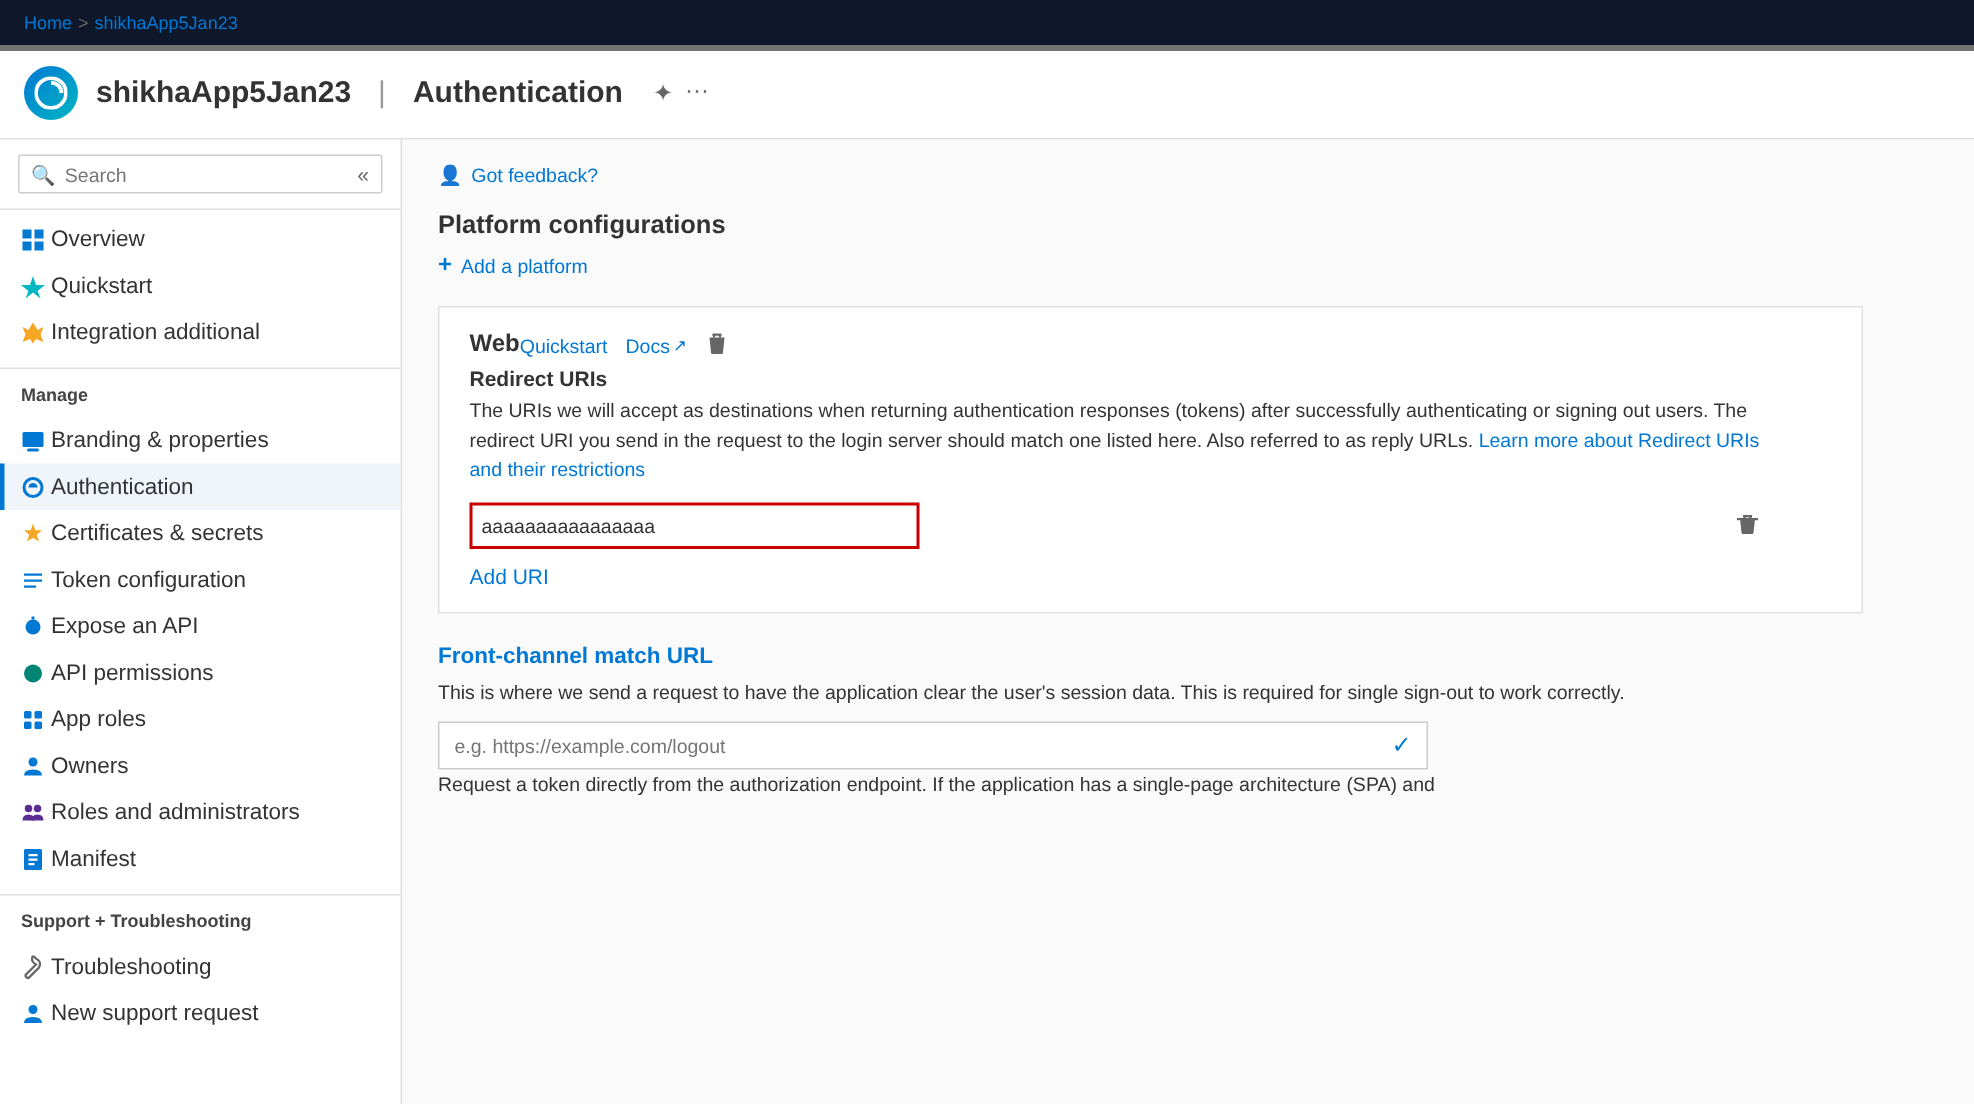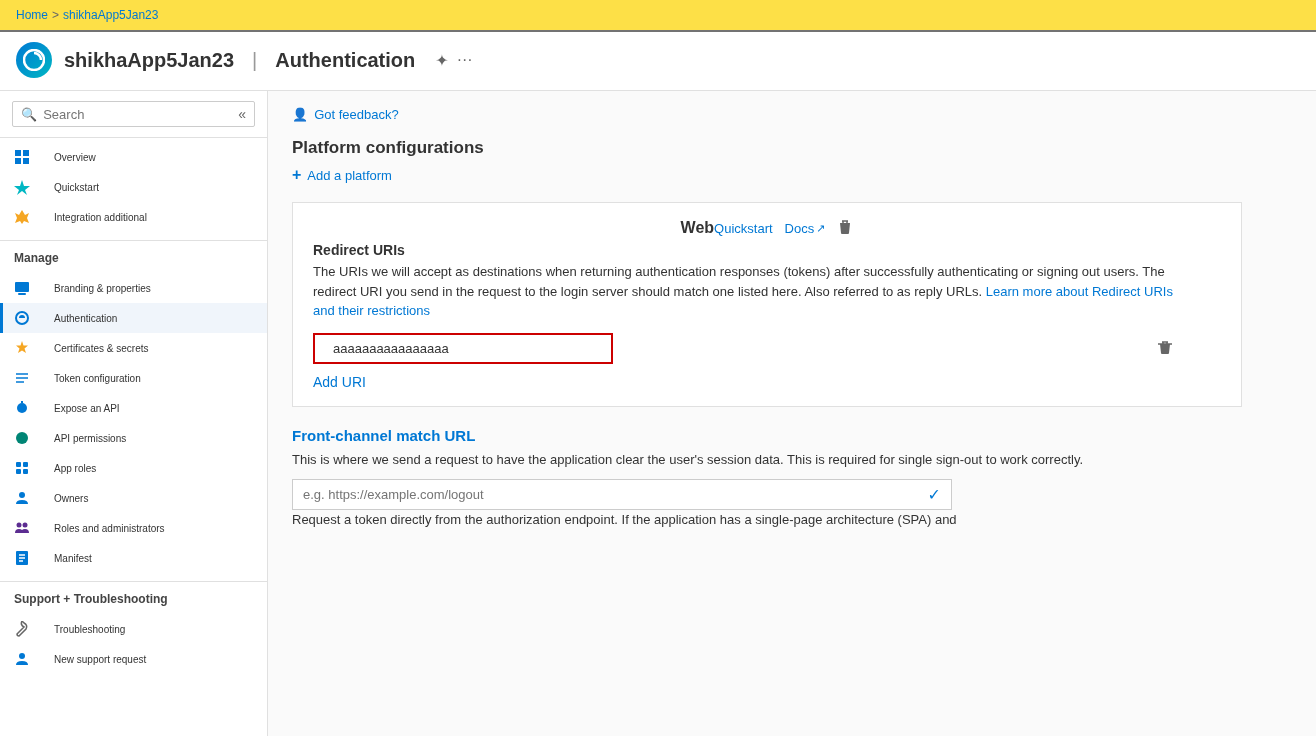--- a/index.html
+++ b/index.html
@@ -1,52 +1,52 @@
 <!DOCTYPE html>
 <html><head>
   <meta charset="utf-8">
   <style>
     * { box-sizing: border-box; margin: 0; padding: 0; }
     body { font-family: 'Segoe UI', sans-serif; font-size: 13px; color: #333; background: #f5f5f5; display: flex; flex-direction: column; height: 736px; overflow: hidden; }
 
-    .top-bar { background: #fde047; border-bottom: 2px solid #737373; padding: 8px 16px; display: flex; align-items: center; gap: 8px; }
+    .top-bar { background: #0f172a; border-bottom: 4px solid #737373; padding: 8px 16px; display: flex; align-items: center; gap: 8px; }
     .breadcrumb { font-size: 12px; color: #0078d4; display: flex; align-items: center; gap: 4px; }
     .breadcrumb span { color: #666; }
 
     .app-header { background: #fff; padding: 10px 16px 12px; display: flex; align-items: center; gap: 12px; border-bottom: 1px solid #e0e0e0; }
     .app-icon { width: 36px; height: 36px; background: linear-gradient(135deg, #0078d4, #00b7c3); border-radius: 50%; display: flex; align-items: center; justify-content: center; color: white; font-size: 16px; }
     .app-title { font-size: 20px; font-weight: 600; color: #333; }
     .app-section { font-size: 20px; font-weight: 600; color: #333; }
     .header-icons { display: flex; gap: 8px; margin-left: 8px; color: #666; }
 
     .main-layout { display: flex; flex: 1; overflow: hidden; }
 
     .sidebar { width: 268px; background: #fff; border-right: 1px solid #e0e0e0; display: flex; flex-direction: column; overflow-y: auto; flex-shrink: 0; }
     .search-box { padding: 10px 12px; border-bottom: 1px solid #e0e0e0; }
     .search-input-wrap { display: flex; align-items: center; border: 1px solid #ccc; border-radius: 2px; padding: 4px 8px; gap: 6px; background: #fff; }
     .search-input-wrap input { border: none; outline: none; font-size: 13px; flex: 1; }
     .collapse-btn { margin-left: auto; color: #666; cursor: pointer; font-size: 14px; }
 
     .nav-section { padding: 4px 0; }
-    .nav-item { display: flex; align-items: center; gap: 24px; padding: 7px 14px; cursor: pointer; color: #333; font-size: 10px; }
+    .nav-item { display: flex; align-items: center; gap: 4px; padding: 7px 14px; cursor: pointer; color: #333; font-size: 15px; }
     .nav-item.active { background: #f0f5fb; border-left: 2px solid #0078d4; padding-left: 12px; }
     .nav-item .icon { width: 16px; height: 16px; display: flex; align-items: center; justify-content: center; flex-shrink: 0; }
 
     .section-label { padding: 10px 14px 4px; font-size: 12px; font-weight: 600; color: #444; border-top: 1px solid #e0e0e0; margin-top: 4px; }
 
     .content { flex: 1; overflow-y: auto; padding: 16px 24px; background: #fafafa; }
     .feedback-bar { display: flex; align-items: center; gap: 6px; color: #0078d4; font-size: 13px; margin-bottom: 16px; }
 
     .section-title { font-size: 17px; font-weight: 600; color: #333; margin-bottom: 8px; }
     .section-desc { font-size: 13px; color: #333; line-height: 1.5; margin-bottom: 14px; max-width: 900px; }
 
     .add-platform-btn { display: flex; align-items: center; gap: 6px; color: #0078d4; font-size: 13px; cursor: pointer; margin-bottom: 18px; }
 
     .platform-card { border: 1px solid #e0e0e0; background: #fff; padding: 16px 20px; margin-bottom: 20px; max-width: 950px; }
-    .platform-card-header { display: flex; justify-content: center; align-items: flex-start; margin-bottom: 4px; }
+    .platform-card-header { display: flex; justify-content: flex-start; align-items: flex-start; margin-bottom: 4px; }
     .platform-name { font-size: 16px; font-weight: 600; color: #333; }
     .platform-actions { display: flex; align-items: center; gap: 12px; }
     .platform-action-link { color: #0078d4; font-size: 13px; cursor: pointer; display: flex; align-items: center; gap: 2px; }
     .platform-subtitle { font-size: 14px; font-weight: 600; color: #333; margin-bottom: 4px; }
     .platform-desc { font-size: 13px; color: #333; line-height: 1.5; margin-bottom: 12px; max-width: 860px; }
     .platform-desc a { color: #0078d4; text-decoration: none; }
     .uri-input-box { border: 2px solid #e00; padding: 6px 10px; font-size: 13px; width: 300px; background: #fff; color: #333; }
 
     .add-uri-btn { color: #0078d4; font-size: 14px; cursor: pointer; }
 
@@ -289,21 +289,21 @@
         </div>
       </div>
 
       <div class="platform-subtitle">Redirect URIs</div>
       <div class="platform-desc">
         <span>The URIs we will accept as destinations when returning authentication responses (tokens) after successfully authenticating or signing out users. The redirect URI you send in the request to the login server should match one listed here. Also referred to as reply URLs.</span>
         <a style="color:#0078d4;text-decoration:none;">Learn more about Redirect URIs and their restrictions</a>
       </div>
 
       <div style="display:flex;align-items:center;margin-bottom:10px;max-width:860px;">
-        <input type="text" class="uri-input-box" style="border: 2px solid rgb(204, 0, 0); padding: 6px 18px; font-size: 13px; width: 300px; outline: none;" value="aaaaaaaaaaaaaaaa">
+        <input type="text" class="uri-input-box" style="border: 2px solid rgb(204, 0, 0); padding: 6px 6px; font-size: 13px; width: 300px; outline: none;" value="aaaaaaaaaaaaaaaa">
         <div style="flex:1;"></div>
         <span style="cursor:pointer;color:#666;">
           <svg width="16" height="16" viewBox="0 0 16 16" fill="#666">
               <path d="M3 5 L13 5 L12 14 Q12 15 11 15 L5 15 Q4 15 4 14 Z"></path>
               <line x1="6" y1="5" x2="6" y2="3" stroke="#666" stroke-width="1.5"></line>
               <line x1="10" y1="5" x2="10" y2="3" stroke="#666" stroke-width="1.5"></line>
               <line x1="5" y1="3" x2="11" y2="3" stroke="#666" stroke-width="1.5"></line>
               <line x1="1" y1="5" x2="15" y2="5" stroke="#666" stroke-width="1.5"></line>
             </svg>
         </span>

